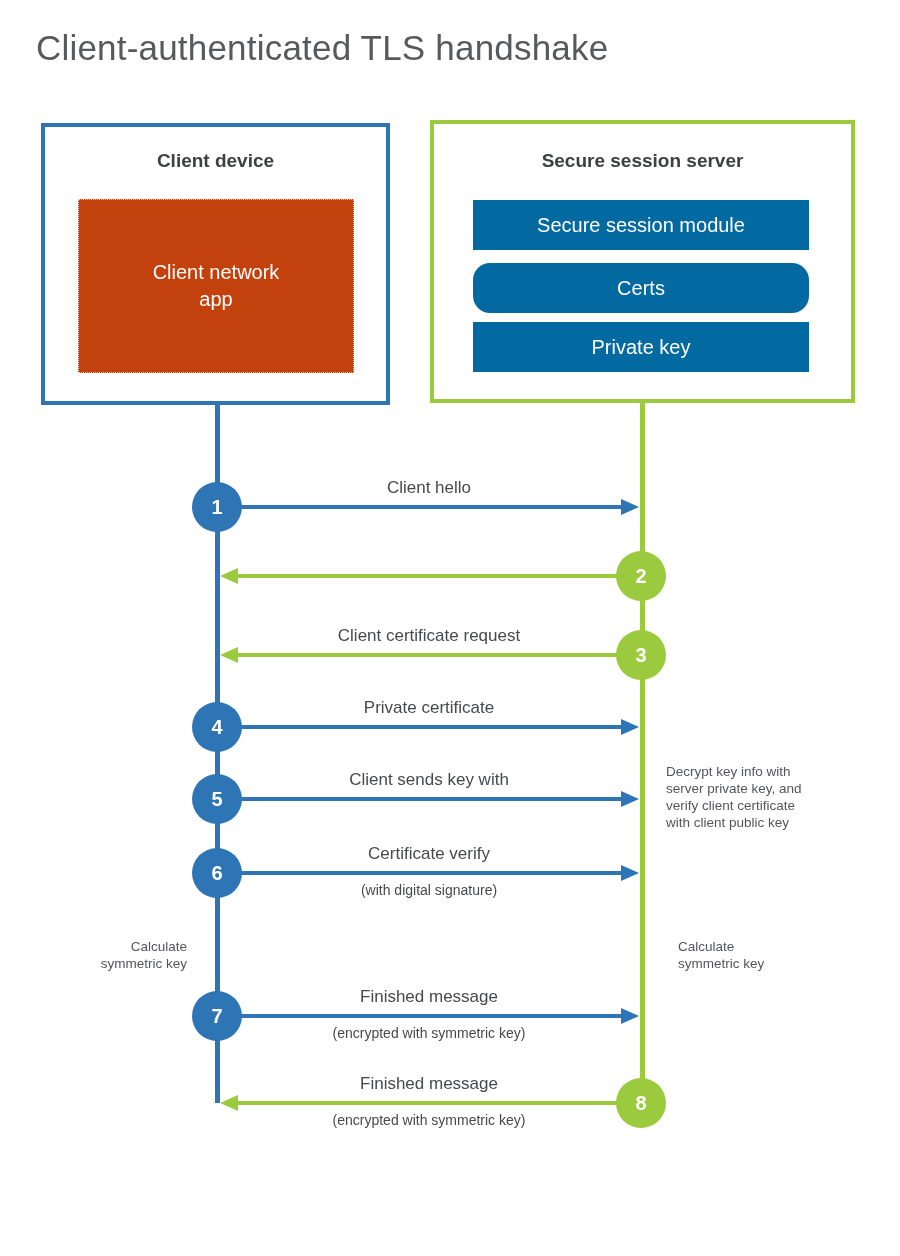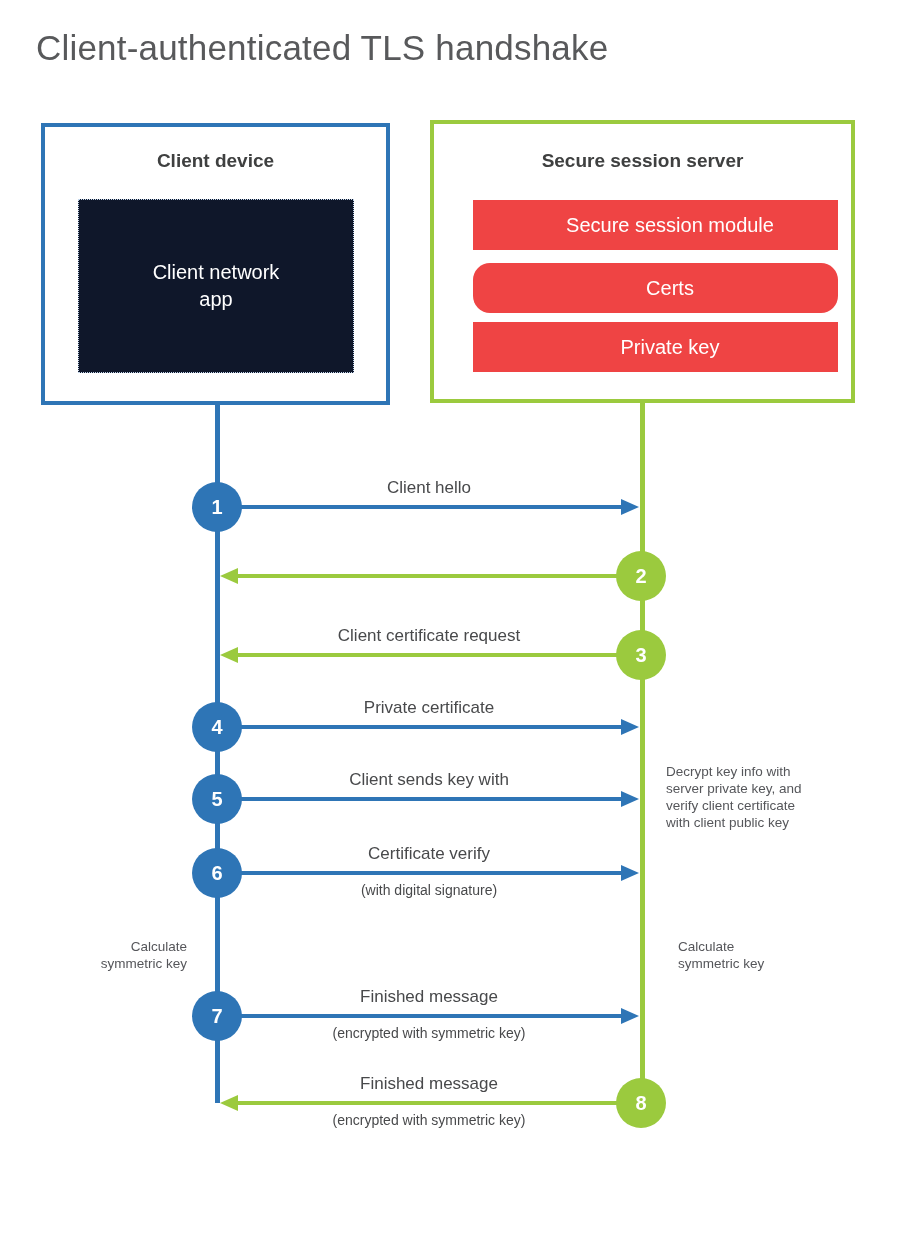--- a/index.html
+++ b/index.html
@@ -15,28 +15,28 @@
 
   
   .actor-box{box-sizing:border-box;background:#ffffff;}
   .client-box{left:41px;top:123px;width:349px;height:282px;border:4px solid #2e75b6;}
   .server-box{left:430px;top:120px;width:425px;height:283px;border:4px solid #9bca3e;}
   .box-header{font-size:19px;font-weight:bold;color:#3f4040;text-align:center;}
   .client-header{left:41px;top:150px;width:349px;text-align:center;}
   .server-header{left:430px;top:150px;width:425px;}
 
   .app-box{
-    left:78px;top:199px;width:276px;height:174px;background:#0f172a;
+    left:78px;top:199px;width:276px;height:174px;background:#c2410c;
     border:1px dotted #c3d6ec;box-sizing:border-box;
     display:flex;align-items:center;justify-content:center;text-align:center;
     color:#ffffff;font-size:20px;line-height:27px;
   }
   .bar{
-    left:473px;width:336px;height:50px;background:#ef4444;color:#ffffff;
-    font-size:20px;display:flex;align-items:center;justify-content:center;text-align:center;padding-left:29px;
+    left:473px;width:336px;height:50px;background:#0369a1;color:#ffffff;
+    font-size:20px;display:flex;align-items:center;justify-content:center;text-align:center;
   }
   .bar1{top:200px;} .bar2{top:263px;border-radius:17px;} .bar3{top:322px;}
 
   
   .lifeline{width:5px;}
   .client-lifeline{left:215px;top:405px;height:698px;background:#2e75b6;}
   .server-lifeline{left:640px;top:403px;height:702px;background:#9bca3e;}
 
   
   .shaft{height:4px;}

